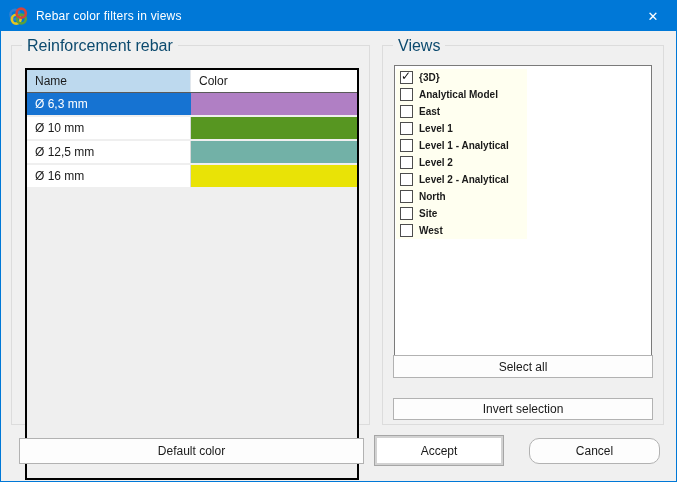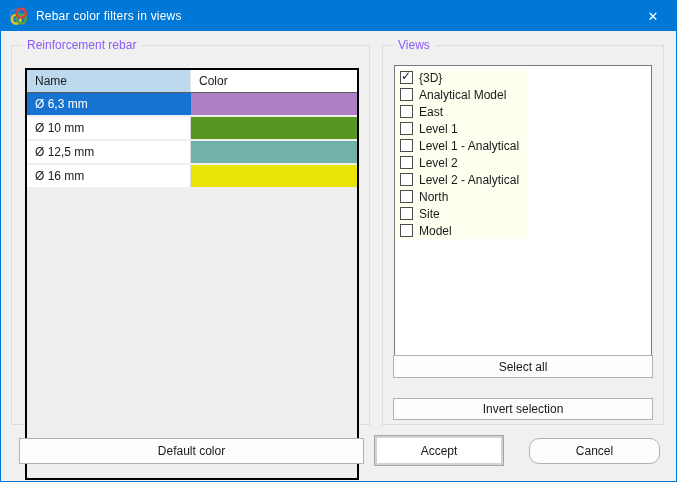--- a/index.html
+++ b/index.html
@@ -40,21 +40,21 @@
   .group {
     position: absolute;
     border: 1px solid var(--group-border, #dcdcdc);
     background: var(--body-bg, #f0f0f0);
   }
   .group-left  { left: 10px;  top: 14px; width: 359px; height: 380px; }
   .group-right { left: 381px; top: 14px; width: 282px; height: 380px; }
   .group-label {
     position: absolute; top: -8px; left: 10px;
     background: var(--body-bg, #f0f0f0);
-    padding: 0 5px; font-size: 12px; color: #8b5cf6; line-height: 15px;
+    padding: 0 5px; font-size: 16px; color: #0c4a6e; line-height: 15px;
   }
   
   .table {
     position: absolute; left: 24px; top: 37px;
     width: 334px; height: 412px;
     border: 2px solid #000000;
     background: #efefef;
     overflow: hidden;
   }
   .thead { display: flex; height: 23px; border-bottom: 1px solid #5a5a5a; background: #ffffff; }
@@ -88,21 +88,21 @@
     width: 13px; height: 13px; flex: 0 0 13px;
     border: 1px solid #4d4d4d; background: #ffffff;
     margin: 0 6px 0 4px; position: relative;
   }
   .check {
     display: none; position: absolute; top: -3px; left: 0px;
     font-size: 12px; color: #111111;
     font-family: "DejaVu Sans", sans-serif;
   }
   .vitem.checked .check { display: block; }
-  .vlabel { font-size: 12px; white-space: nowrap; }
+  .vlabel { font-size: 10px; white-space: nowrap; font-weight: bold; }
   
   .btn {
     position: absolute;
     background: #fdfdfd;
     border: 1px solid var(--button-border, #b2b2b2);
     font-family: "Liberation Sans", "DejaVu Sans", sans-serif;
     font-size: 12px; color: #1a1a1a;
     text-align: center; cursor: pointer;
   }
   .btn-selectall { left: 392px; top: 324px; width: 260px; height: 23px; }
@@ -234,21 +234,21 @@
       
     </span>
     <span class="vlabel">Site</span>
   </div>
 
 
   <div class="vitem">
     <span class="cb">
       
     </span>
-    <span class="vlabel">Model</span>
+    <span class="vlabel">West</span>
   </div>
 </div>
     <button class="btn btn-selectall">Select all</button>
     <button class="btn btn-invert">Invert selection</button>
 
     <button class="btn btn-default-color">Default color</button>
     <button class="btn btn-accept">Accept</button>
     <button class="btn btn-cancel">Cancel</button>
 
   </div>

